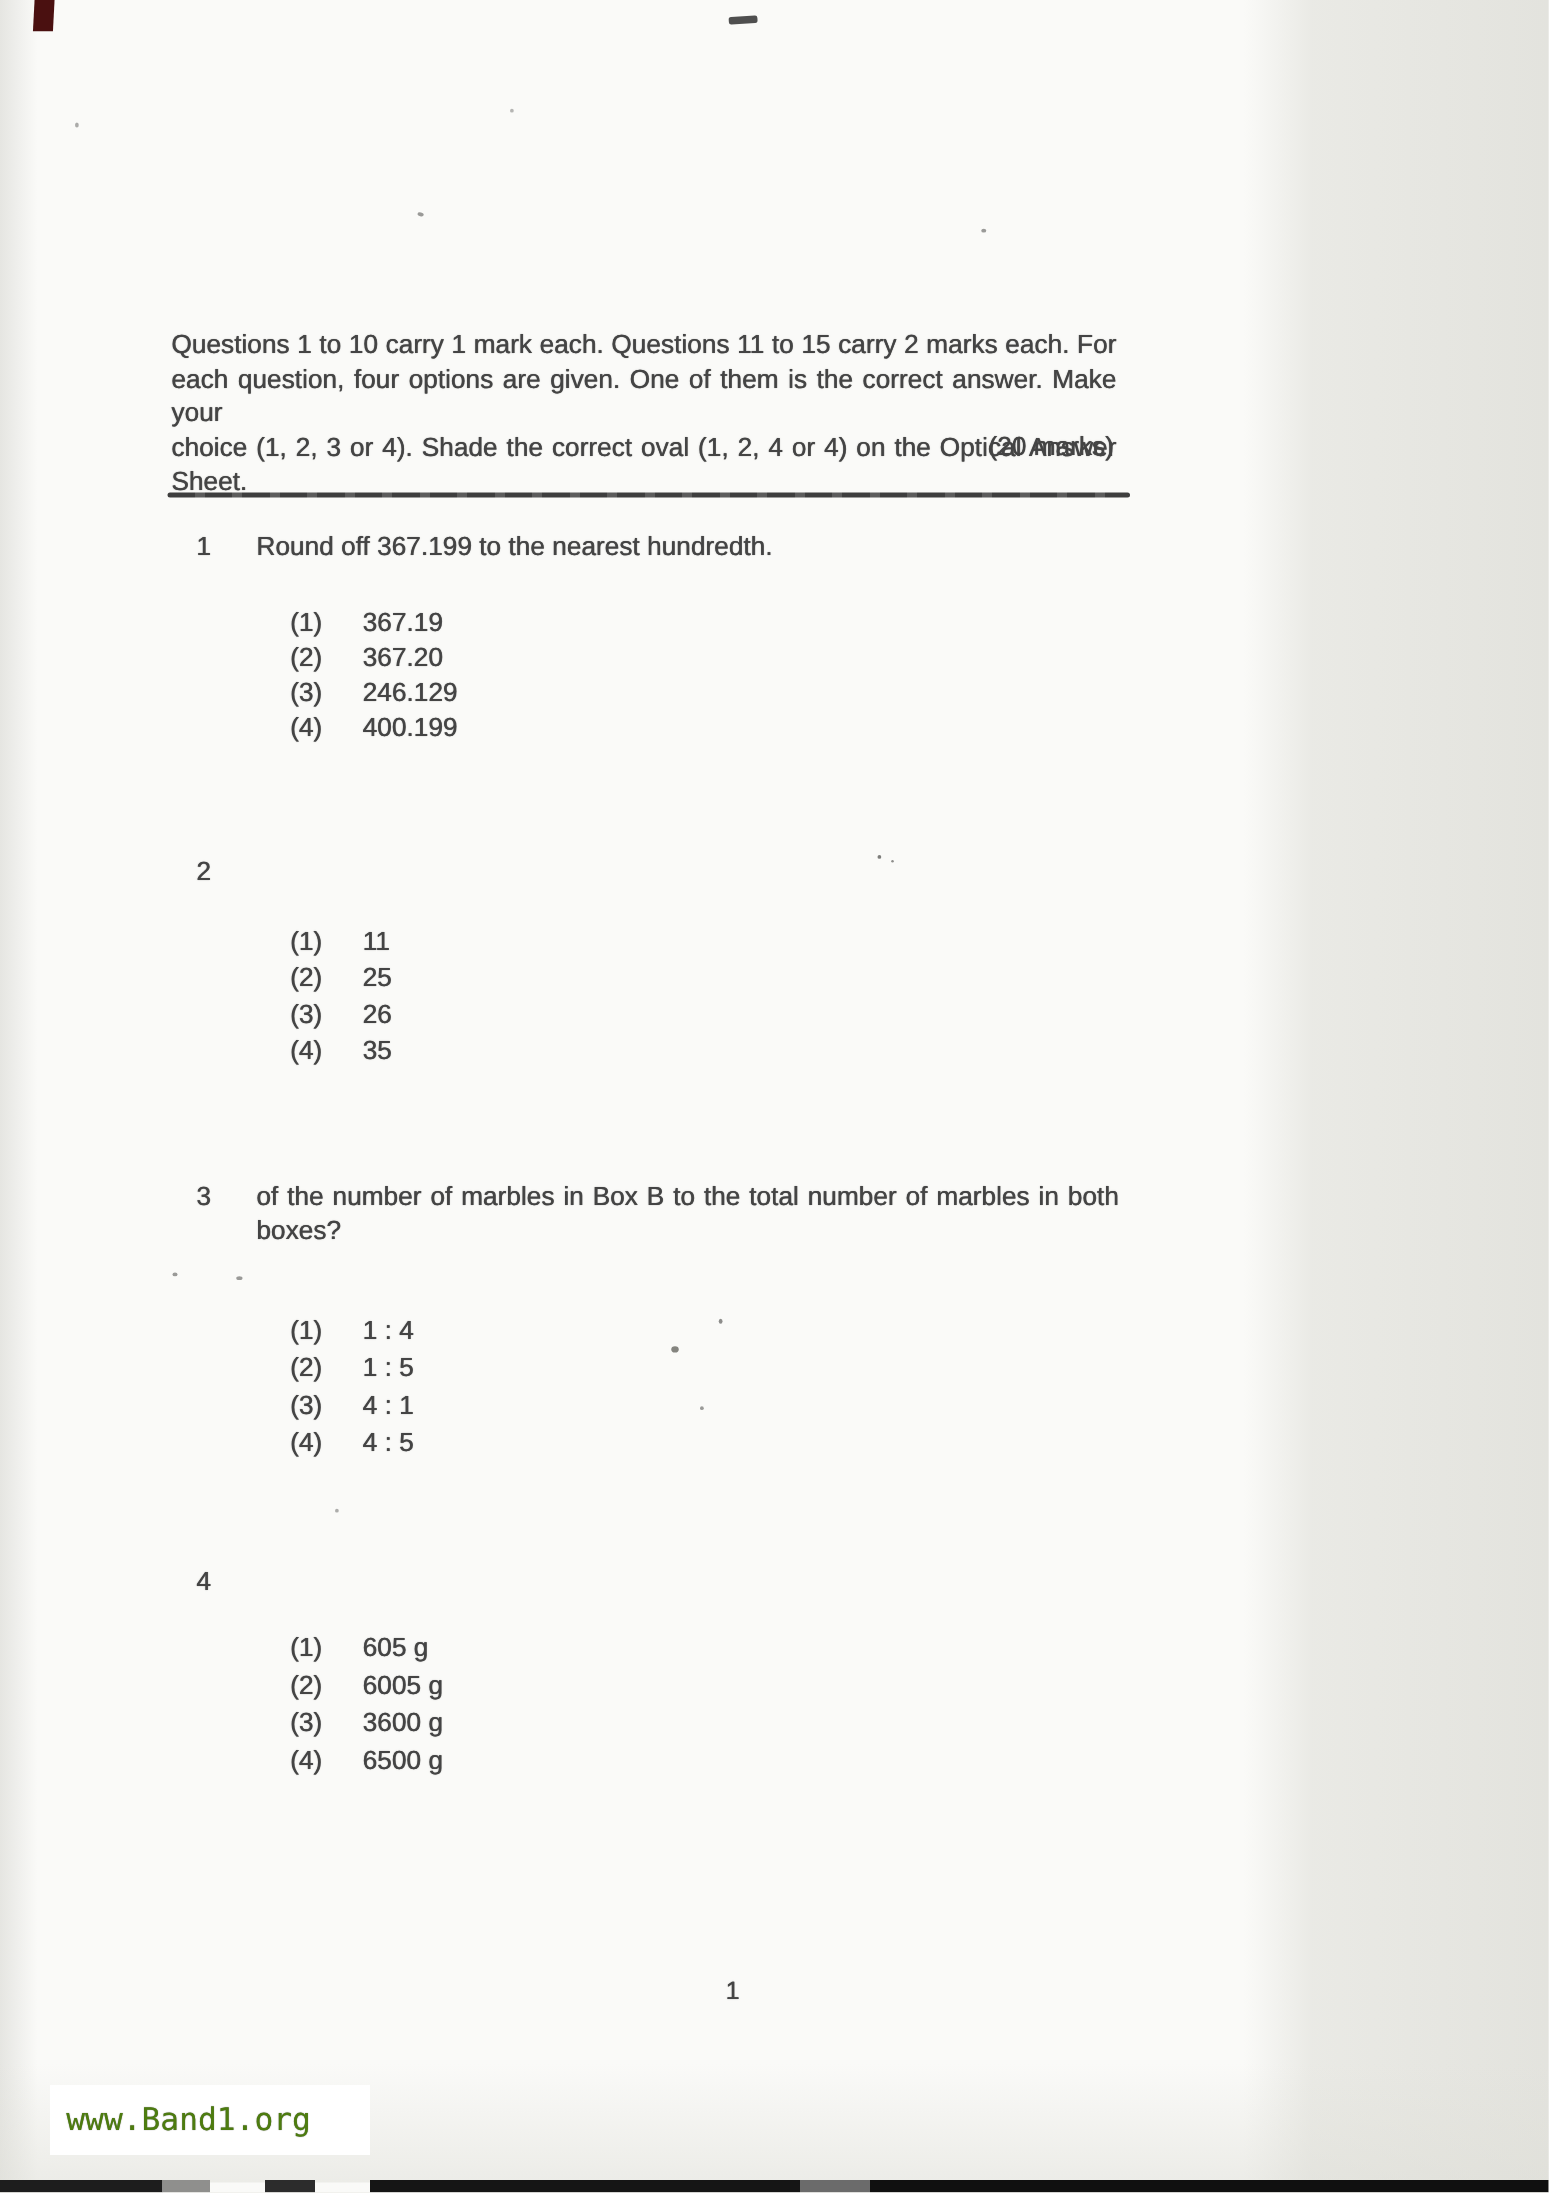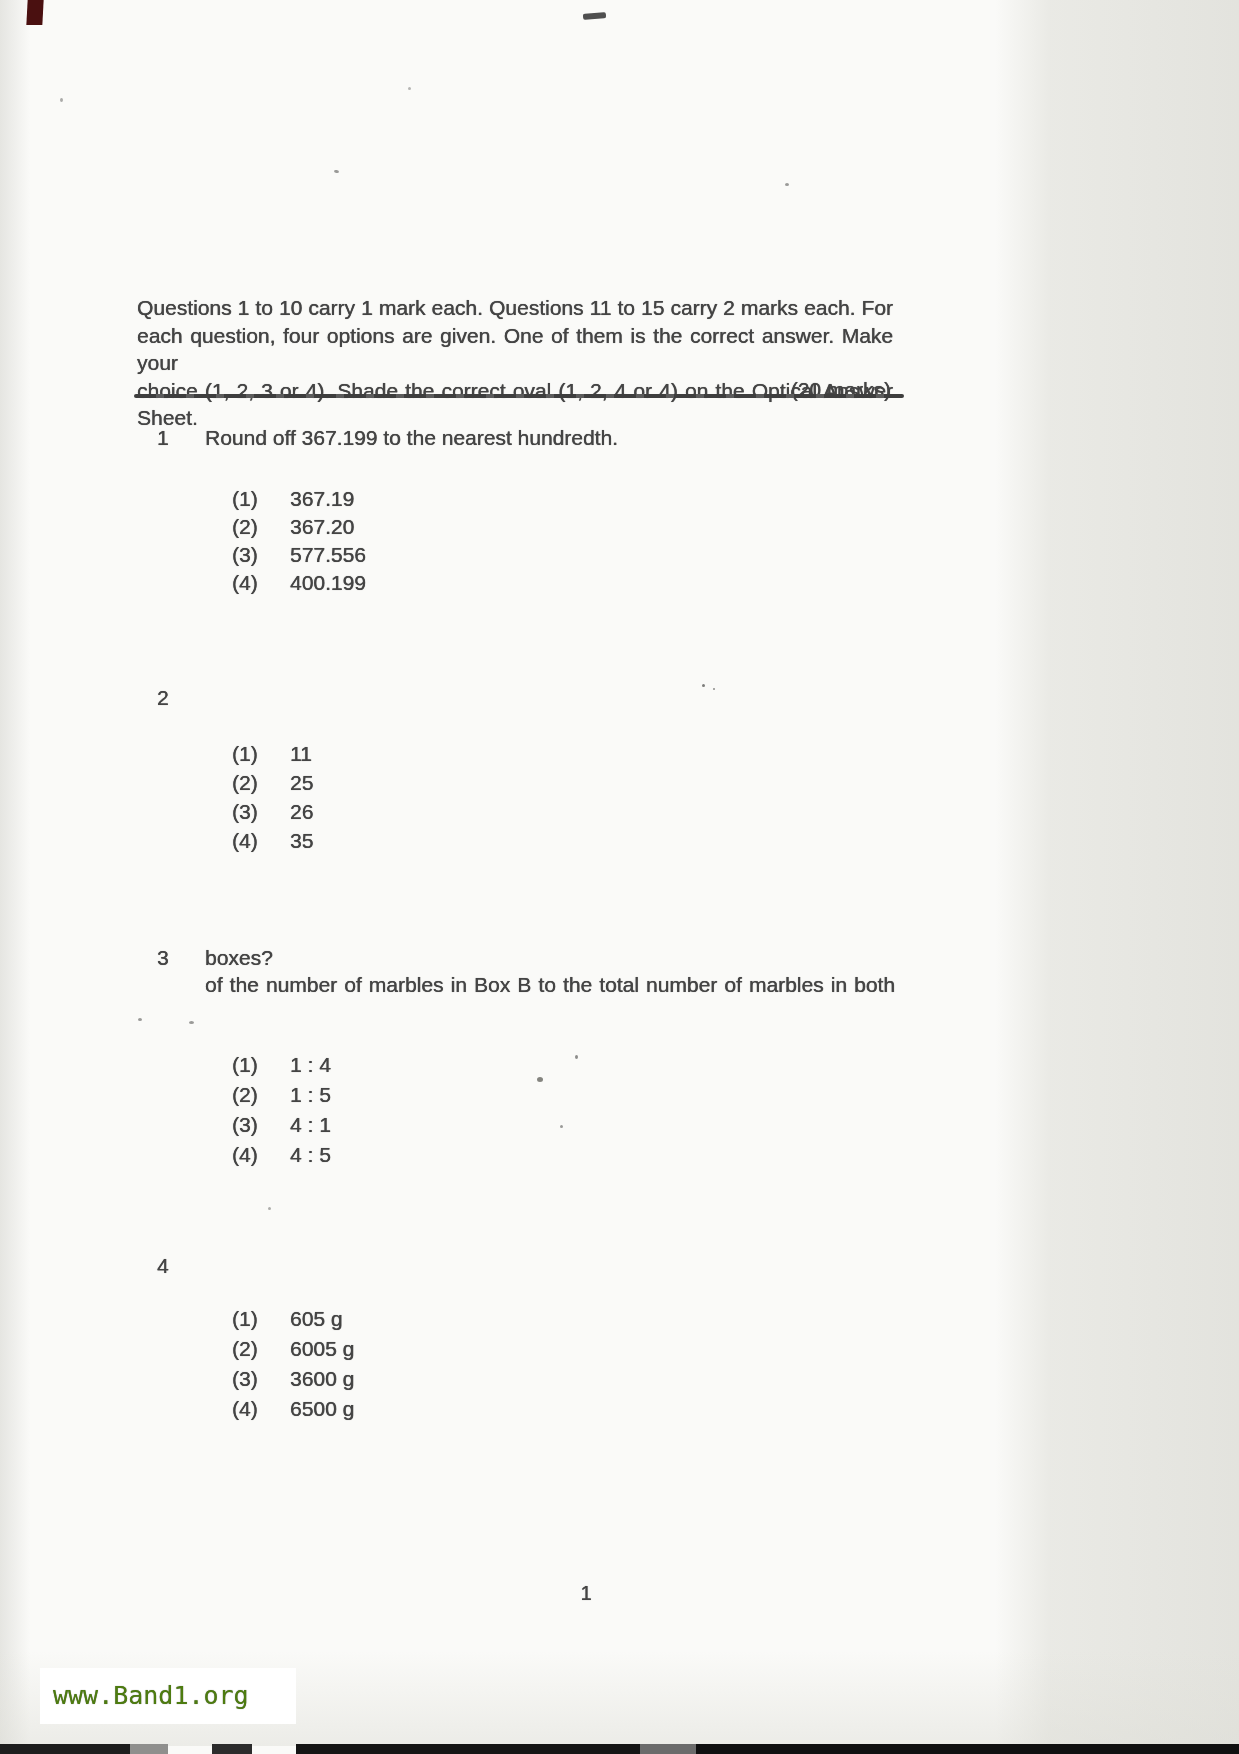--- a/index.html
+++ b/index.html
@@ -21,21 +21,21 @@
   .corner-mark{position:absolute;left:27px;top:0;width:16px;height:25px;background:#4a1010;transform:skewX(-3deg);}
   .scan-dash{position:absolute;left:583px;top:13px;width:23px;height:6px;background:#4f4f4f;border-radius:2px;transform:rotate(-4deg);}
   .speck{position:absolute;background:#9a9a98;border-radius:50%;}
 
   
   .ink{
     color:#444;
     text-shadow:0.35px 0 0 rgba(68,68,68,.85), 0 0 1px rgba(90,90,90,.6);
   }
 
-  .instructions{position:absolute;left:137px;top:262px;width:756px;font-size:21px;line-height:27.5px;margin-top:32px;}
+  .instructions{position:absolute;left:137px;top:262px;width:756px;font-size:21px;line-height:27.5px;}
   .iline{display:block;width:100%;}
   .jl{text-align:justify;text-align-last:justify;}
   .marks{position:absolute;right:2px;top:82px;}
 
   .hrule{position:absolute;left:134px;top:394px;width:770px;height:4px;border-radius:2px;
     background:repeating-linear-gradient(90deg,#3e3e3e 0 22px,#5c5c5c 22px 30px);}
 
   .q{position:absolute;left:137px;width:770px;font-size:21px;line-height:27px;}
   #q1{top:424px}#q2{top:684px}#q3{top:944px}#q4{top:1252px}
   .qnum{position:absolute;left:20px;top:0;}
@@ -102,21 +102,21 @@
       <div class="opt">
           <span class="olabel">(1)</span>
           <span>367.19</span>
         </div>
       <div class="opt">
           <span class="olabel">(2)</span>
           <span>367.20</span>
         </div>
       <div class="opt">
           <span class="olabel">(3)</span>
-          <span>577.556</span>
+          <span>246.129</span>
         </div>
       <div class="opt">
           <span class="olabel">(4)</span>
           <span>400.199</span>
         </div>
     </div>
   </section>
 
   <section class="q ink" id="q2">
     <span class="qnum">2</span>
@@ -136,22 +136,22 @@
       <div class="opt">
           <span class="olabel">(4)</span>
           <span>35</span>
         </div>
     </div>
   </section>
 
   <section class="q ink" id="q3">
     <span class="qnum">3</span>
     <div class="qtext">
+      <span class="iline jl">of the number of marbles in Box B to the total number of marbles in both</span>
       <span class="iline">boxes?</span>
-      <span class="iline jl">of the number of marbles in Box B to the total number of marbles in both</span>
     </div>
     <div class="opts">
       <div class="opt">
           <span class="olabel">(1)</span>
           <span>1 : 4</span>
         </div>
       <div class="opt">
           <span class="olabel">(2)</span>
           <span>1 : 5</span>
         </div>

